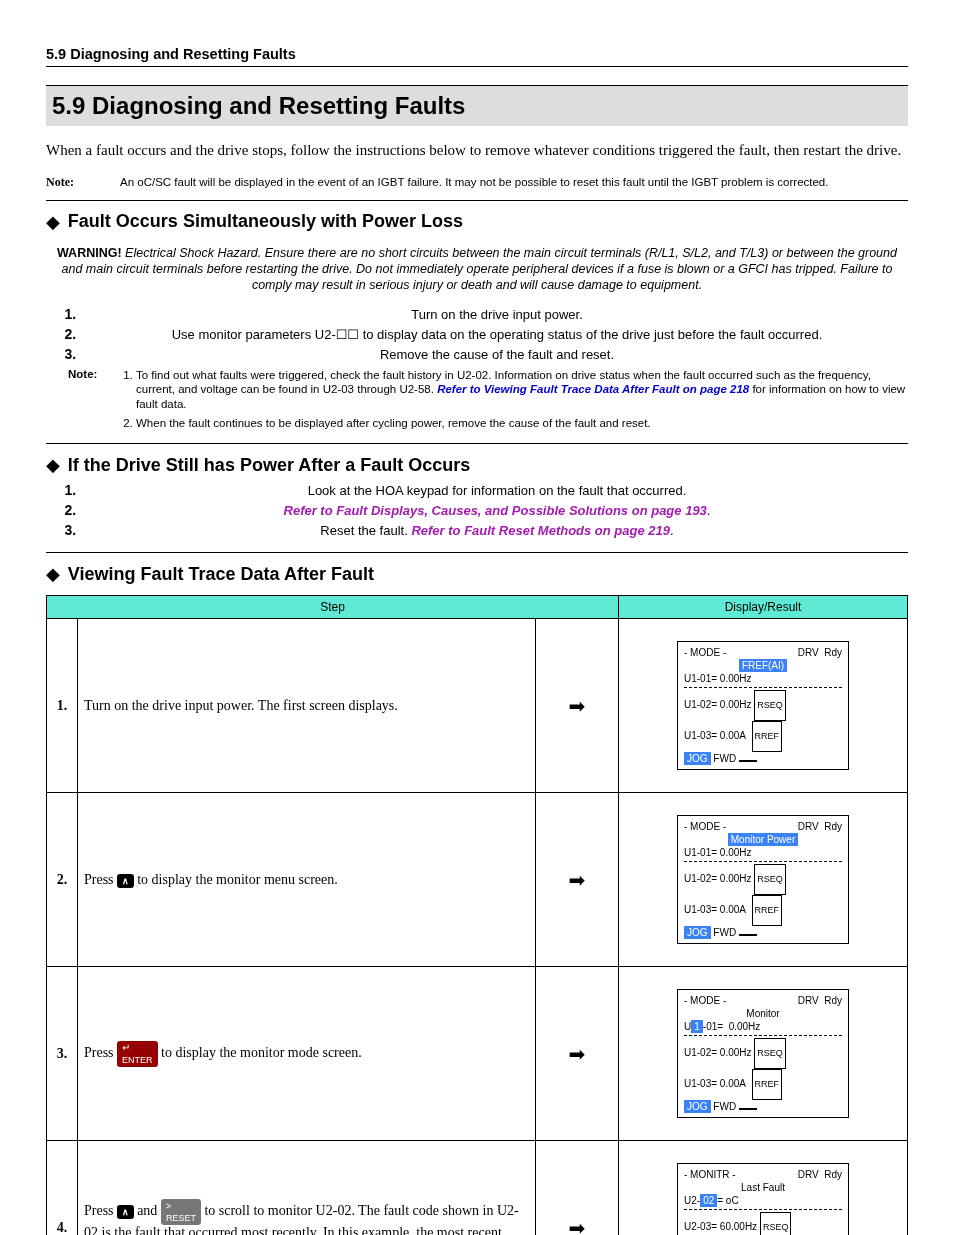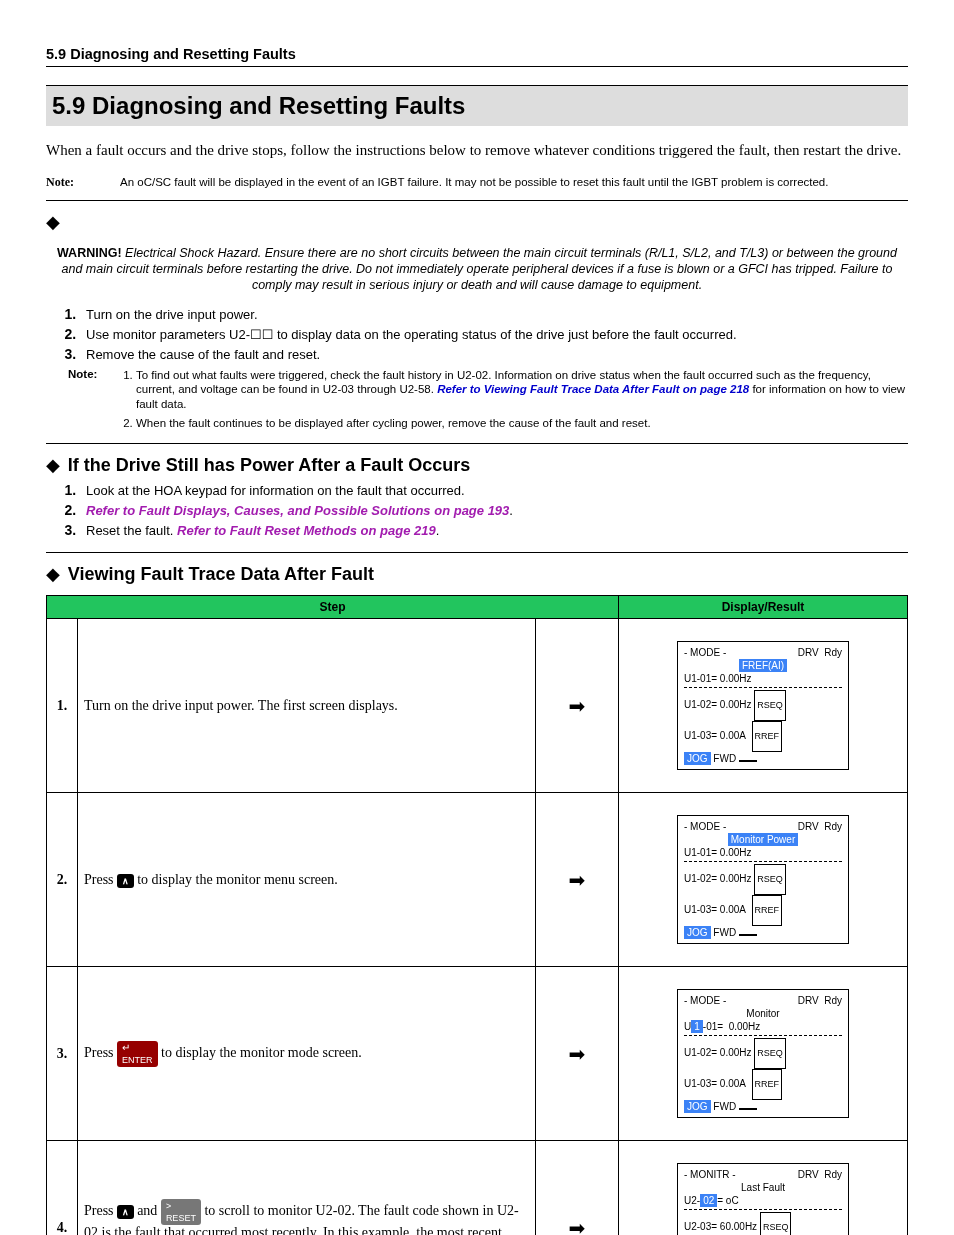--- a/index.html
+++ b/index.html
@@ -35,31 +35,31 @@
   }
   .note-row { display:flex; margin: 8px 0 10px 0; font-size:12px;}
   .note-label { font-family:"Times New Roman",Times,serif; font-weight:bold; width:74px; flex-shrink:0;}
   .note-body { flex:1; font-family: Arial; font-size:11.5px; line-height:1.3;}
   .sub-rule { border:none; border-top:1.5px solid #000; margin:8px 0 6px 0;}
   .diamond-head { display:flex; align-items:center; margin:10px 0 6px 0;}
   .diamond { font-size:18px; margin-right:8px;}
   .h2 { font-weight:bold; font-size:18px;}
   .warn { font-family:Arial; font-style:italic; font-size:12.5px; line-height:1.3; margin:12px 0;text-align:center;}
   .warn-strong { font-weight:bold; font-style:normal;}
-  ol.steps { margin:4px 0 4px 34px; padding:0;}
+  ol.steps { margin:4px 0 4px 34px; padding:0;text-align:center;}
   ol.steps > li { font-family:Arial; font-size:13px; margin:4px 0; padding-left:6px;}
   ol.steps > li::marker { font-weight:bold; font-size:14px;}
   .note2 { display:flex; margin:6px 0 6px 22px; font-size:11.5px;}
   .note2-label { font-weight:bold; width:50px; flex-shrink:0;}
   .note2-ol { margin:0; padding-left:18px;}
   .note2-ol li { margin-bottom:4px; line-height:1.3;}
   .link { color:#0000cc; font-weight:bold; font-style:italic;}
   .link2 { color:#a21caf; font-weight:bold; font-style:italic;}
   table.trace { border-collapse:collapse; width:100%; margin-top:10px;}
-  table.trace th { border:1px solid #000; background:#22c55e; font-weight:bold; font-size:12px; padding:4px;margin-top:20px;}
+  table.trace th { border:1px solid #000; background:#5eead4; font-weight:normal; font-size:12px; padding:4px;margin-top:20px;}
   table.trace td { border:1px solid #000; padding:6px; vertical-align:middle;}
   .stepnum { font-family:"Times New Roman",Times,serif; font-weight:bold; font-size:14px; text-align:center; width:18px;}
   .stepdesc { font-family:"Times New Roman",Times,serif; font-size:14px; width:445px;}
   .arrowcell { text-align:center; width:70px; font-size:20px;}
   .keycap { display:inline-block; background:#000; color:#fff; font-size:9px; padding:1px 5px 1px 5px; border-radius:3px; vertical-align:middle; font-family:Arial; line-height:12px;}
   .keycap.up::before{content:"∧"; font-weight:bold;}
   .keycap.enter { background:#960000;}
   .keycap.enter .arrow{font-size:10px;}
   .keycap.reset { background:#777;}
   .lcd { border:1px solid #000; width:158px; margin:16px auto; padding:4px 6px 4px 6px; font-family:Arial; font-size:10px; line-height:13px;}
@@ -80,20 +80,21 @@
 <p class="serif">When a fault occurs and the drive stops, follow the instructions below to remove whatever conditions triggered the fault, then restart the drive.</p>
 
 <div class="note-row">
   <div class="note-label">Note:</div>
   <div class="note-body">An oC/SC fault will be displayed in the event of an IGBT failure. It may not be possible to reset this fault until the IGBT problem is corrected.</div>
 </div>
 
 <hr class="sub-rule">
 <div class="diamond-head">
   <span class="diamond">◆</span>
+  <span class="h2">Fault Occurs Simultaneously with Power Loss</span>
 </div>
 
 <p class="warn">
   <span class="warn-strong">WARNING!</span><span> Electrical Shock Hazard. Ensure there are no short circuits between the main circuit terminals (R/L1, S/L2, and T/L3) or between the ground and main circuit terminals before restarting the drive. Do not immediately operate peripheral devices if a fuse is blown or a GFCI has tripped. Failure to comply may result in serious injury or death and will cause damage to equipment.</span>
 </p>
 
 <ol class="steps">
   <li>Turn on the drive input power.</li>
   <li>Use monitor parameters U2-☐☐ to display data on the operating status of the drive just before the fault occurred.</li>
   <li>Remove the cause of the fault and reset.</li>

